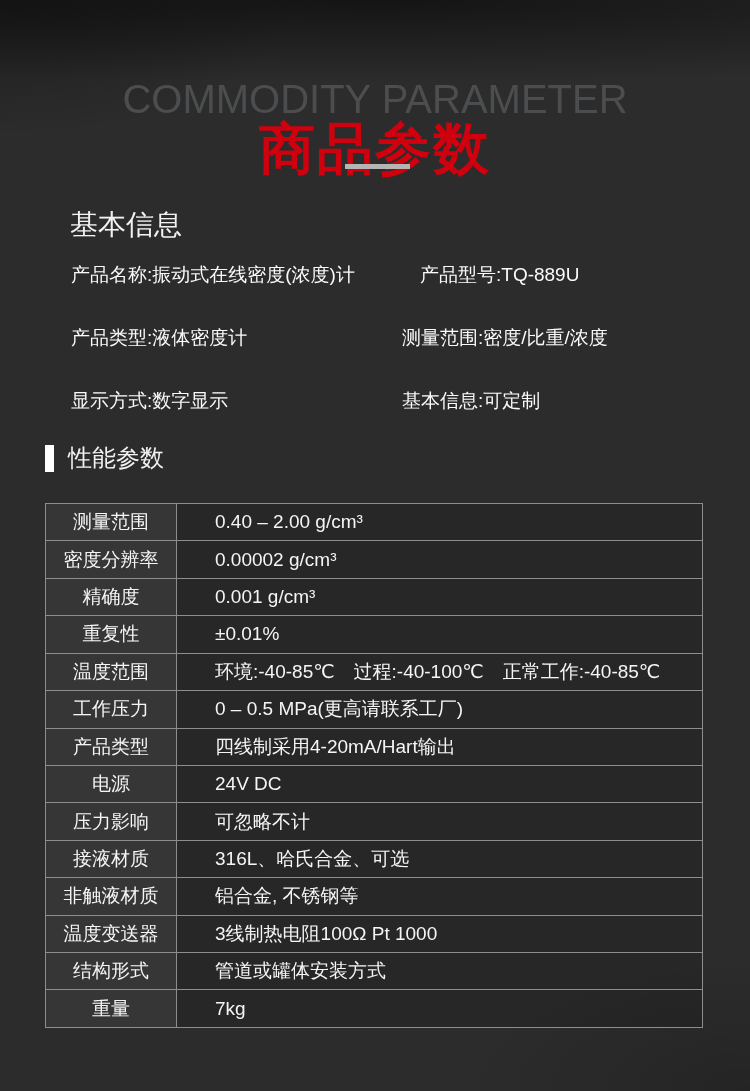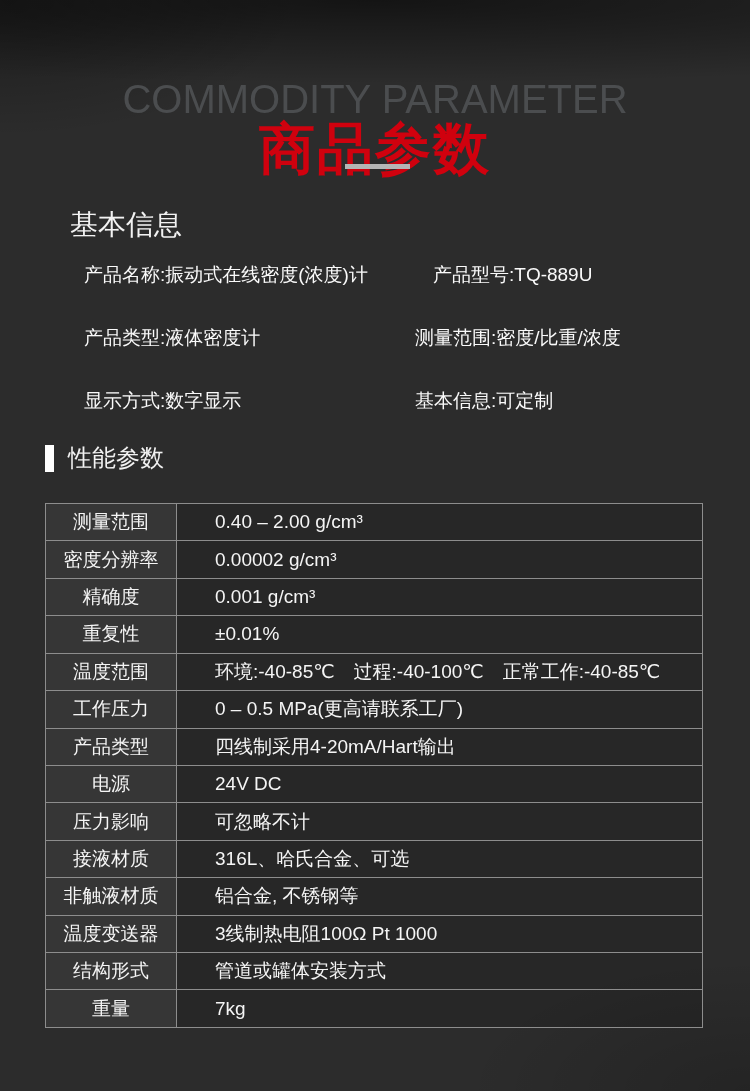--- a/index.html
+++ b/index.html
@@ -43,21 +43,21 @@
   }
 
   
   .basic-heading {
     position:absolute; top:208px; left:70px;
     margin:0;
     font-size:28px; font-weight:500;
     color:#f2f2f2;
     line-height:1.2;
   }
-  .info-row { position:absolute; left:14px; width:710px; height:24px; }
+  .info-row { position:absolute; left:1px; width:710px; height:24px; }
   .info-row:nth-child(1) { top:263px; }
   .info-row:nth-child(2) { top:326px; }
   .info-row:nth-child(3) { top:389px; }
   .info-left, .info-right {
     position:absolute; top:0;
     font-size:19px; color:#fafafa;
     white-space:nowrap; line-height:1.25;
   }
   .info-left  { left:70px; }
   .info-right { left:401px; }

